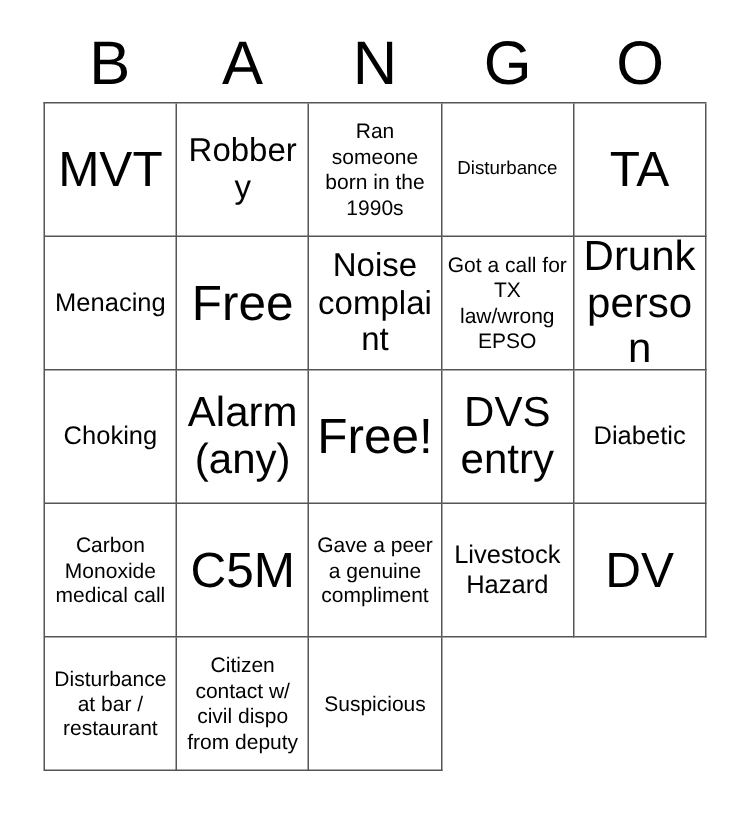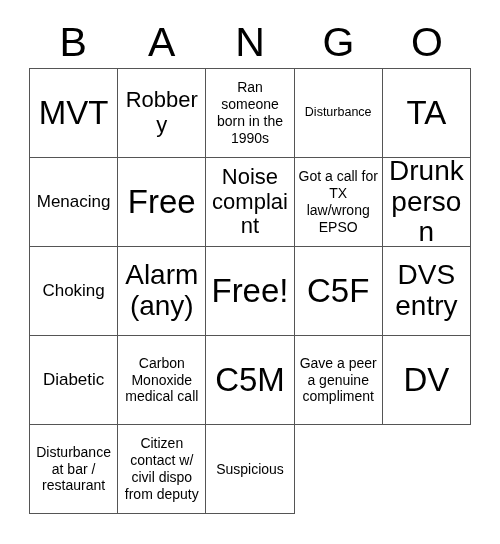--- a/index.html
+++ b/index.html
@@ -135,38 +135,38 @@
 
     <div class="cell sz-md" style="border-color: rgb(85, 85, 85);">
       <span class="cell-text">Choking</span>
     </div>
     <div class="cell sz-xl" style="border-color: rgb(85, 85, 85);">
       <span class="cell-text">Alarm (any)</span>
     </div>
     <div class="cell sz-xxl" style="border-color: rgb(85, 85, 85);">
       <span class="cell-text">Free!</span>
     </div>
-    <div class="cell sz-xxl" style="border-color: rgb(85, 85, 85);">
-      <span class="cell-text">C5F</span>
-    </div>
     <div class="cell sz-xl" style="border-color: rgb(85, 85, 85);">
       <span class="cell-text">DVS entry</span>
     </div>
 
     <div class="cell sz-md" style="border-color: rgb(85, 85, 85);">
       <span class="cell-text">Diabetic</span>
     </div>
     <div class="cell sz-sm" style="border-color: rgb(85, 85, 85);">
       <span class="cell-text">Carbon Monoxide medical call</span>
     </div>
     <div class="cell sz-xxl" style="border-color: rgb(85, 85, 85);">
       <span class="cell-text">C5M</span>
     </div>
     <div class="cell sz-sm" style="border-color: rgb(85, 85, 85);">
       <span class="cell-text">Gave a peer a genuine compliment</span>
+    </div>
+    <div class="cell sz-md" style="border-color: rgb(85, 85, 85);">
+      <span class="cell-text">Livestock Hazard</span>
     </div>
 
     <div class="cell sz-xxl" style="border-color: rgb(85, 85, 85);">
       <span class="cell-text">DV</span>
     </div>
     <div class="cell sz-sm" style="border-color: rgb(85, 85, 85);">
       <span class="cell-text">Disturbance at bar / restaurant</span>
     </div>
     <div class="cell sz-sm" style="border-color: rgb(85, 85, 85);">
       <span class="cell-text">Citizen contact w/ civil dispo from deputy</span>

